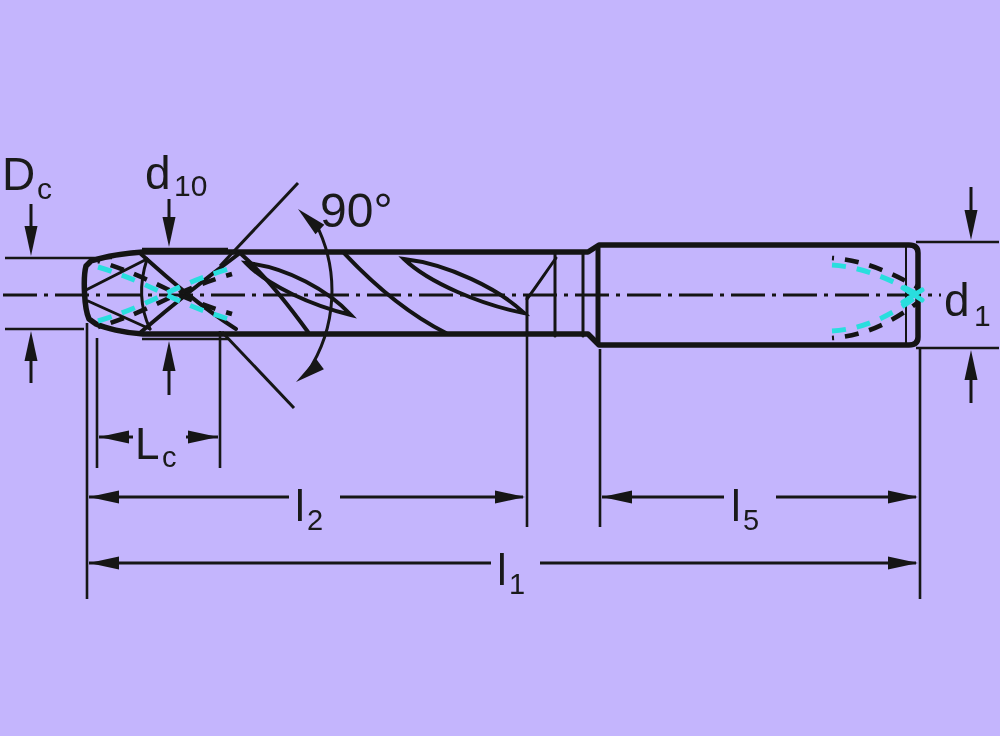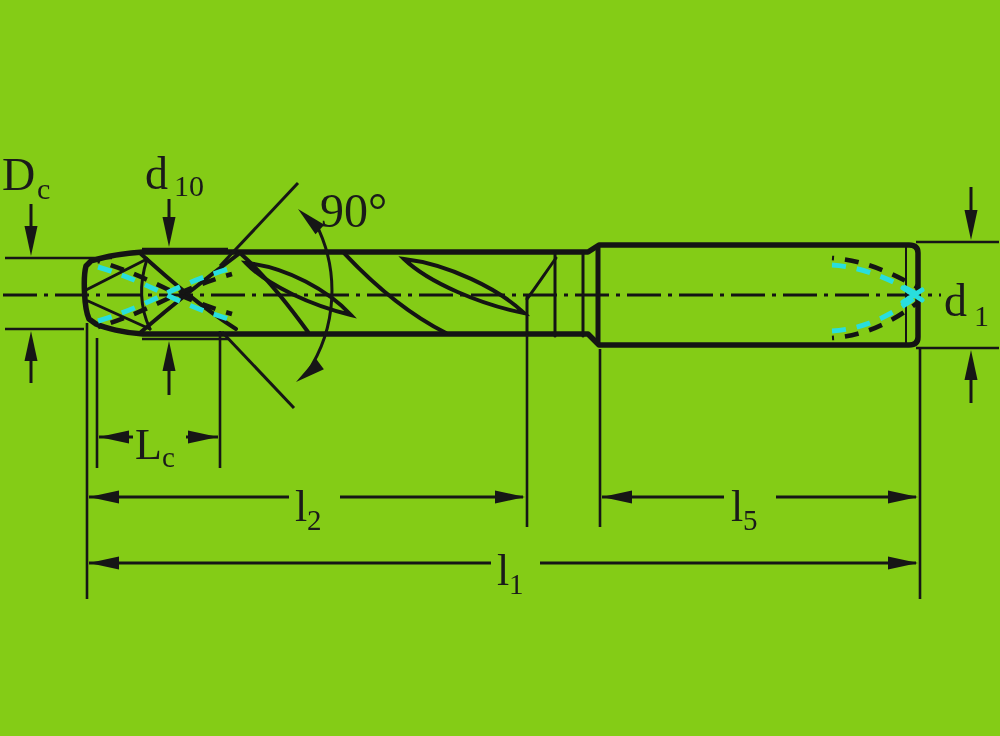--- a/index.html
+++ b/index.html
@@ -1,17 +1,17 @@
 <!DOCTYPE html>
 <html><head>
 <meta charset="utf-8">
 <style>
   html,body{margin:0;padding:0;background:#fbfbf8;}
-  .stage{position:relative;width:1000px;height:736px;background:#84cc16;overflow:hidden;
-         font-family:Liberation Serif, serif;}
+  .stage{position:relative;width:1000px;height:736px;background:#c4b5fd;overflow:hidden;
+         font-family:Liberation Sans, sans-serif;}
   svg{display:block;}
   .outline{fill:none;stroke:#141414;stroke-width:5.5;stroke-linejoin:round;stroke-linecap:round;}
   .flute{fill:none;stroke:#141414;stroke-width:4;stroke-linecap:round;}
   .thin{fill:none;stroke:#141414;stroke-width:3;stroke-linecap:round;}
   .hair{fill:none;stroke:#141414;stroke-width:2;}
   .thick-edge{fill:none;stroke:#141414;stroke-width:5;}
   .dim{fill:none;stroke:#161616;stroke-width:3;}
   .ext{fill:none;stroke:#161616;stroke-width:2.6;}
   .cl{fill:none;stroke:#141414;stroke-width:3;stroke-dasharray:34 7 4 7;}
   .cool-k{fill:none;stroke:#141414;stroke-width:4.6;stroke-dasharray:14 11;stroke-dashoffset:12;}

